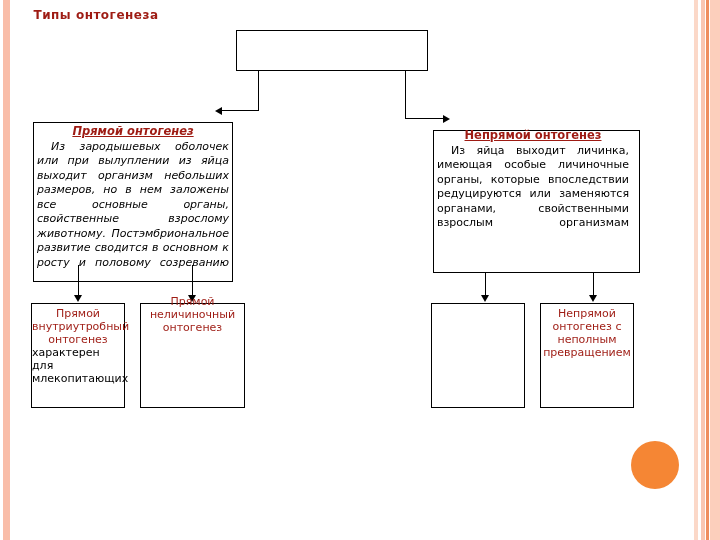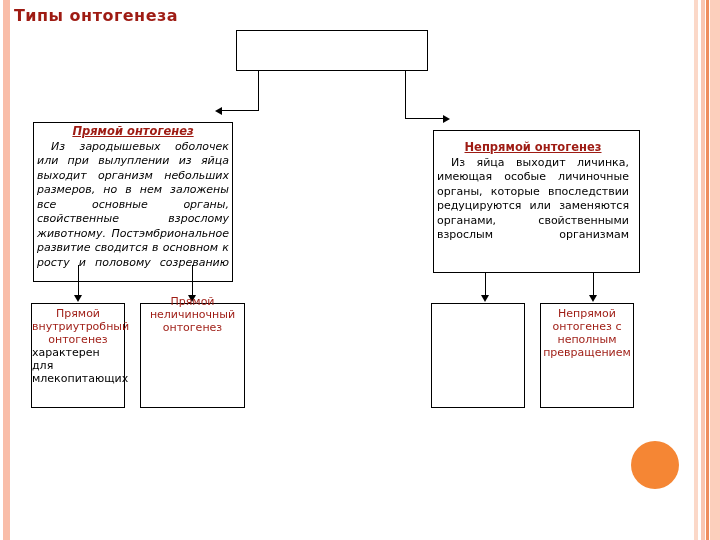--- a/index.html
+++ b/index.html
@@ -54,21 +54,21 @@
     height: 41px;
     text-align: center;
   }
   .title-text {
     position: absolute;
     left: 0;
     top: 5px;
     width: 192px;
     color: #9E1B13;
     font-weight: bold;
-    font-size: 16px;
+    font-size: 12px;
     line-height: 21px;
     letter-spacing: 0.5px;
     text-align: center;
     white-space: normal;
   }
 
   
   #left-main-box {
     left: 33px;
     top: 122px;
@@ -188,21 +188,21 @@
 <div class="line-h" style="left:405px; top:118px; width:38px;"></div>
 <div class="arrow-right" style="left:443px; top:115px;"></div>
 
 <div class="box" id="left-main-box"></div>
 <div class="main-inner" style="left:37px; top:124px;font-style:italic;">
   <span class="hdr">Прямой онтогенез</span>
   <span class="body-par">Из зародышевых оболочек или при вылуплении из яйца выходит организм небольших размеров, но в нем заложены все основные органы, свойственные взрослому животному. Постэмбриональное развитие сводится в основном к росту и половому созреванию</span>
 </div>
 
 <div class="box" id="right-main-box"></div>
-<div class="main-inner" style="left:437px; top:140px;">
+<div class="main-inner" style="left:437px; top:128px;">
   <span class="hdr">Непрямой онтогенез</span>
   <span class="body-par">Из яйца выходит личинка, имеющая особые личиночные органы, которые впоследствии редуцируются или заменяются органами, свойственными взрослым организмам</span>
 </div>
 
 <div class="line-v" style="left:78px;  top:265px; height:31px;"></div>
 <div class="arrow-down" style="left:74px; top:295px;"></div>
 
 <div class="line-v" style="left:192px; top:265px; height:31px;"></div>
 <div class="arrow-down" style="left:188px; top:295px;"></div>
 

